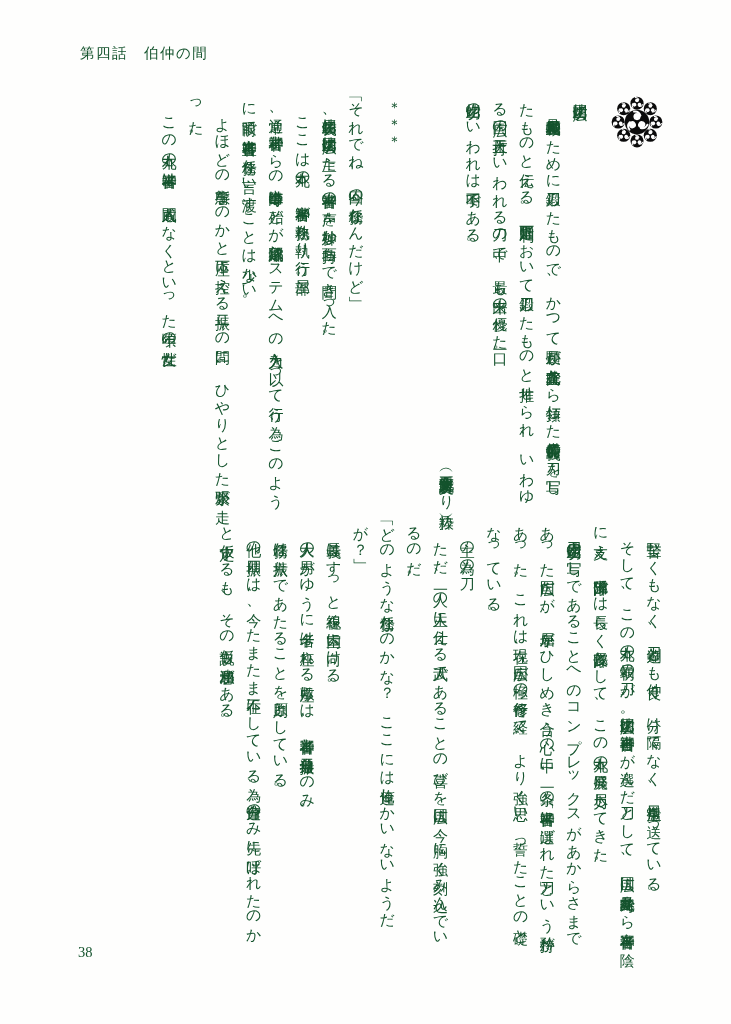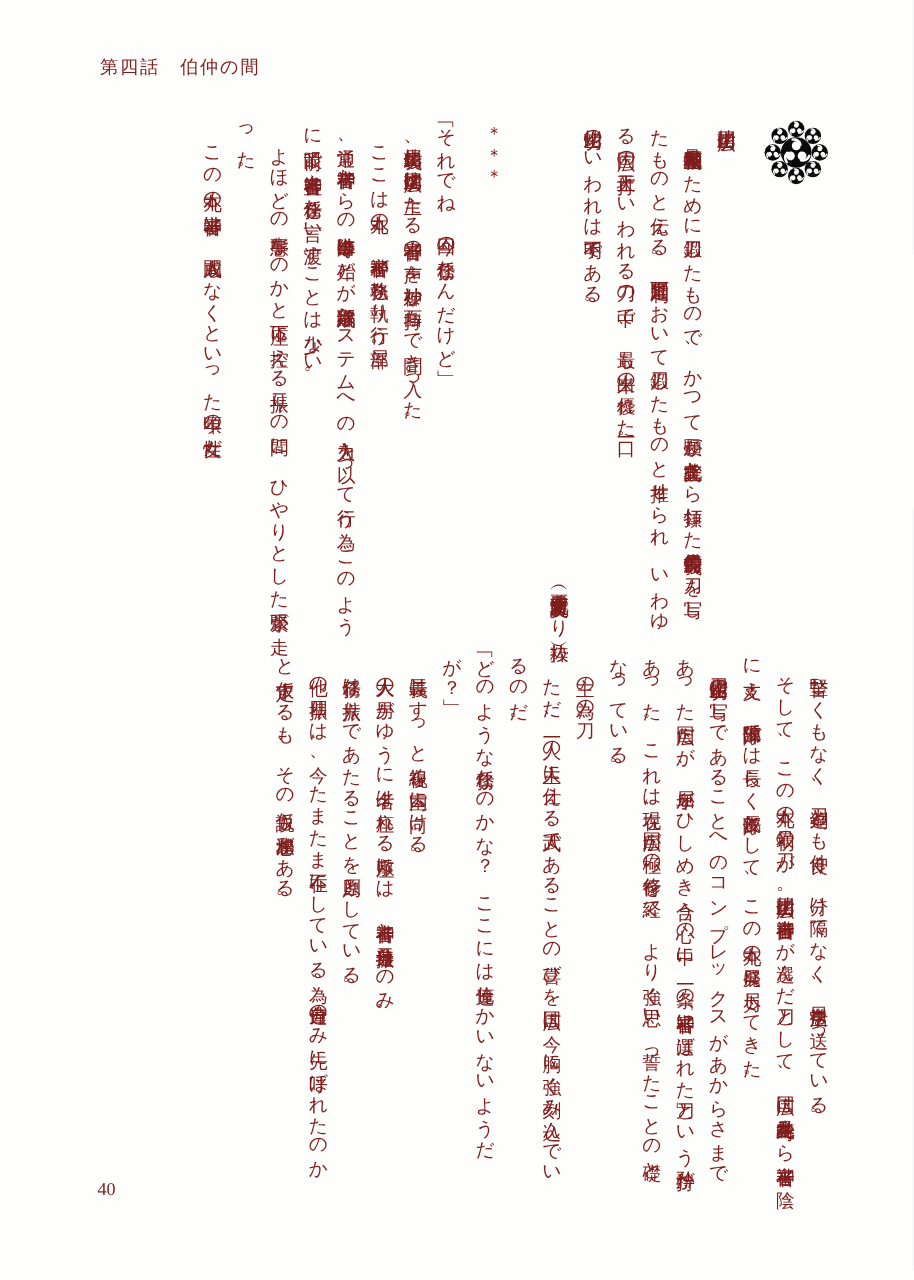--- a/index.html
+++ b/index.html
@@ -1,21 +1,21 @@
 <!DOCTYPE html>
 <html lang="ja"><head>
 <meta charset="utf-8">
 <style>
   html, body { margin: 0; padding: 0; background: #e8e8e8; }
   .page {
     position: relative;
     width: 731px; height: 1024px;
     margin: 0 auto;
     background: #fefefd;
-    color: #7f1d1d;
+    color: #14532d;
     font-family: "Liberation Serif", "DejaVu Serif", serif;
     overflow: hidden;
   }
   .header {
     position: absolute;
     top: 44px; left: 80px;
     font-size: 14.5px;
     letter-spacing: 1.5px;
     white-space: pre;
   }
@@ -108,15 +108,15 @@
         <p class="para indent">主の為の刀。</p>
         <p class="para indent">ただ、一人の主人に仕える武人であることの喜びを国広は今、胸に強く刻み込んでいるのだ。</p>
         <p class="para">「どのような任務なのかな？　ここには俺達しかいないようだが？」</p>
         <p class="para indent">長義はすっと視線を室内に向ける。</p>
         <p class="para indent">大人の男がゆうに十名は座れる座敷には、審神者と自分達二振りのみ。</p>
         <p class="para indent">任務は六振りであたることを原則としている。</p>
         <p class="para indent">他の四振りは、今、たまたま不在にしている為、自分達のみ先に呼ばれたのかと仮定するも、その仮説も違和感がある。</p>
       </div>
   </div>
 
-  <div class="page-number">40</div>
+  <div class="page-number">38</div>
 
 </div>
 
 </body></html>

